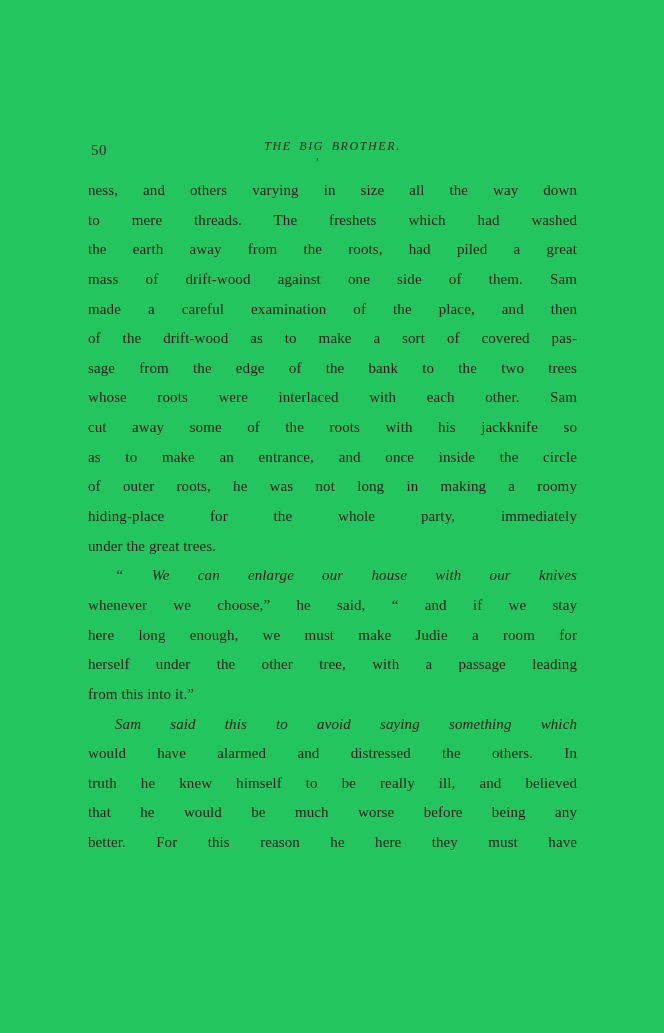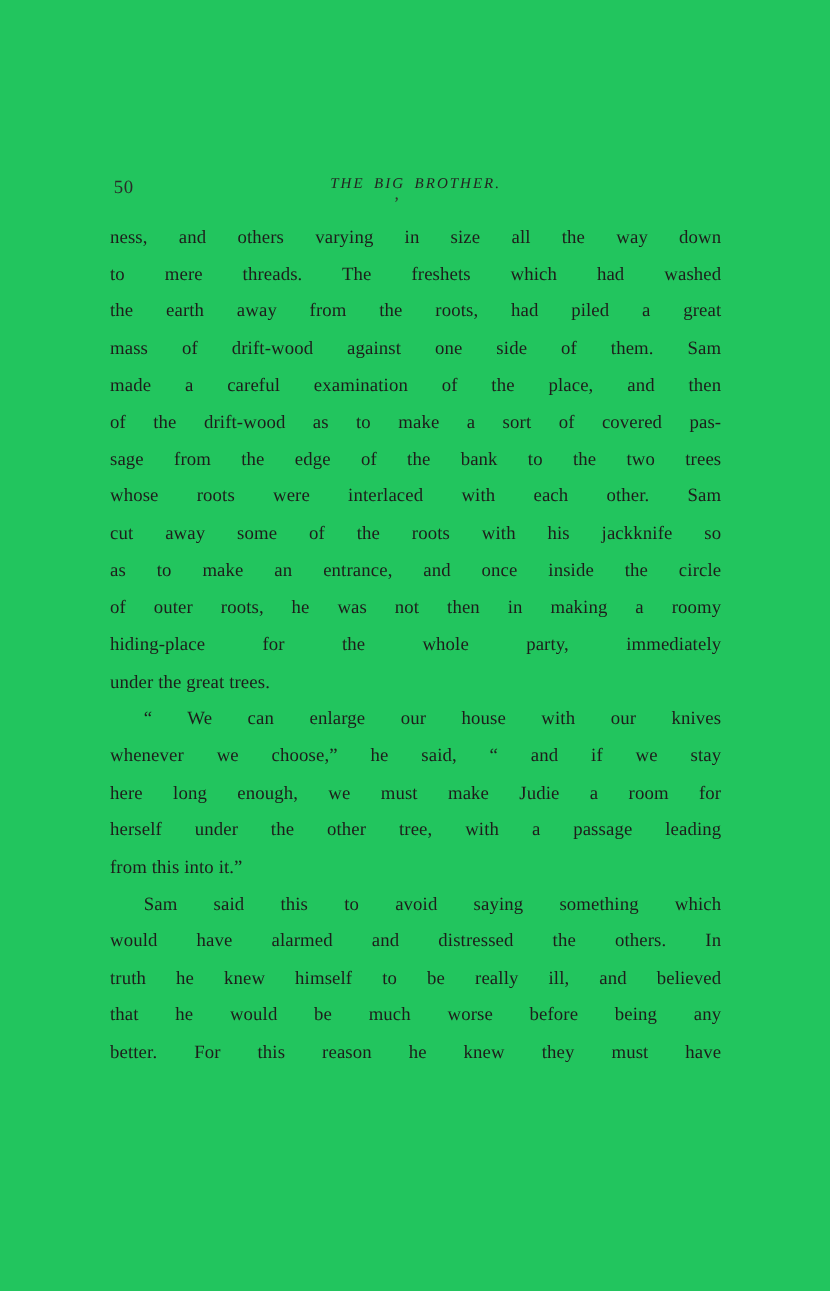--- a/index.html
+++ b/index.html
@@ -64,20 +64,21 @@
     height: 29.65px;
     text-align: justify;
     text-align-last: justify;
     overflow: visible;
   }
   .line.last {
     text-align-last: left;
   }
   .line.indent {
     text-indent: 27px;
+    font-style: italic;
   }
 </style>
 </head>
 <body>
 
 <div class="scan-page">
   <div class="header">
     <span class="page-number">50</span>
     <span class="header-title">THE BIG BROTHER.</span>
   </div>
@@ -86,27 +87,27 @@
       <div class="line">ness, and others varying in size all the way down</div>
       <div class="line">to mere threads.  The freshets which had washed</div>
       <div class="line">the earth away from the roots, had piled a great</div>
       <div class="line">mass of drift-wood against one side of them.  Sam</div>
       <div class="line">made a careful examination of the place, and then</div>
       <div class="line">of the drift-wood as to make a sort of covered pas-</div>
       <div class="line">sage from the edge of the bank to the two trees</div>
       <div class="line">whose roots were interlaced with each other.  Sam</div>
       <div class="line">cut away some of the roots with his jackknife so</div>
       <div class="line">as to make an entrance, and once inside the circle</div>
-      <div class="line">of outer roots, he was not then in making a roomy</div>
+      <div class="line">of outer roots, he was not long in making a roomy</div>
       <div class="line">hiding-place for the whole party, immediately</div>
       <div class="line last">under the great trees.</div>
       <div class="line indent">“ We can enlarge our house with our knives</div>
       <div class="line">whenever we choose,” he said, “ and if we stay</div>
       <div class="line">here long enough, we must make Judie a room for</div>
       <div class="line">herself under the other tree, with a passage leading</div>
       <div class="line last">from this into it.”</div>
       <div class="line indent">Sam said this to avoid saying something which</div>
       <div class="line">would have alarmed and distressed the others.  In</div>
       <div class="line">truth he knew himself to be really ill, and believed</div>
       <div class="line">that he would be much worse before being any</div>
-      <div class="line">better.  For this reason he knew they must have</div>
+      <div class="line">better.  For this reason he here they must have</div>
     </div>
 </div>
 
 </body></html>

